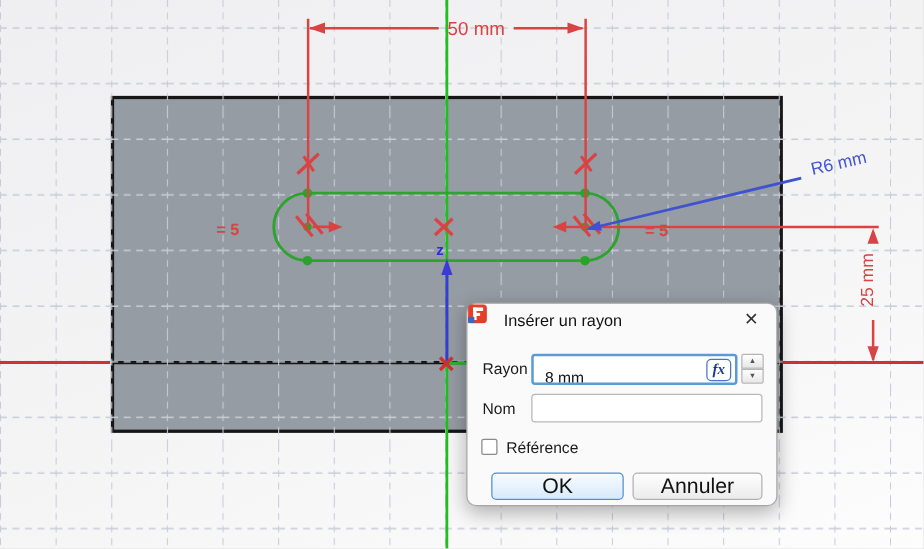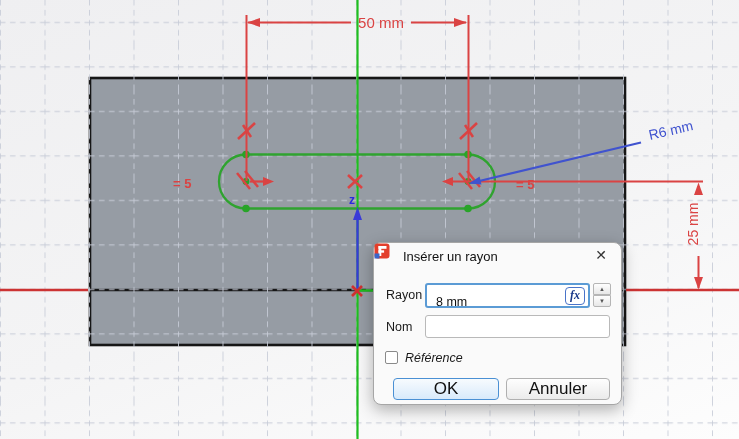--- a/index.html
+++ b/index.html
@@ -157,18 +157,18 @@
       <div class="spin-btn spin-up">▲</div>
       <div class="spin-btn spin-dn">▼</div>
     </div>
 
     <div class="lbl" style="left:12px;top:77px;">Nom</div>
     <div class="field" style="left:51px;top:72px;width:185px;height:23px;">
       <input value="" style="">
     </div>
 
     <div class="checkbox"></div>
-    <div class="lbl" style="left:31px;top:108px;font-style:italic;">Référence</div>
+    <div class="lbl" style="left:31px;top:108px;">Référence</div>
 
     <div class="btn btn-ok">OK</div>
     <div class="btn btn-cancel">Annuler</div>
   </div>
 </div>
 
 </body></html>

